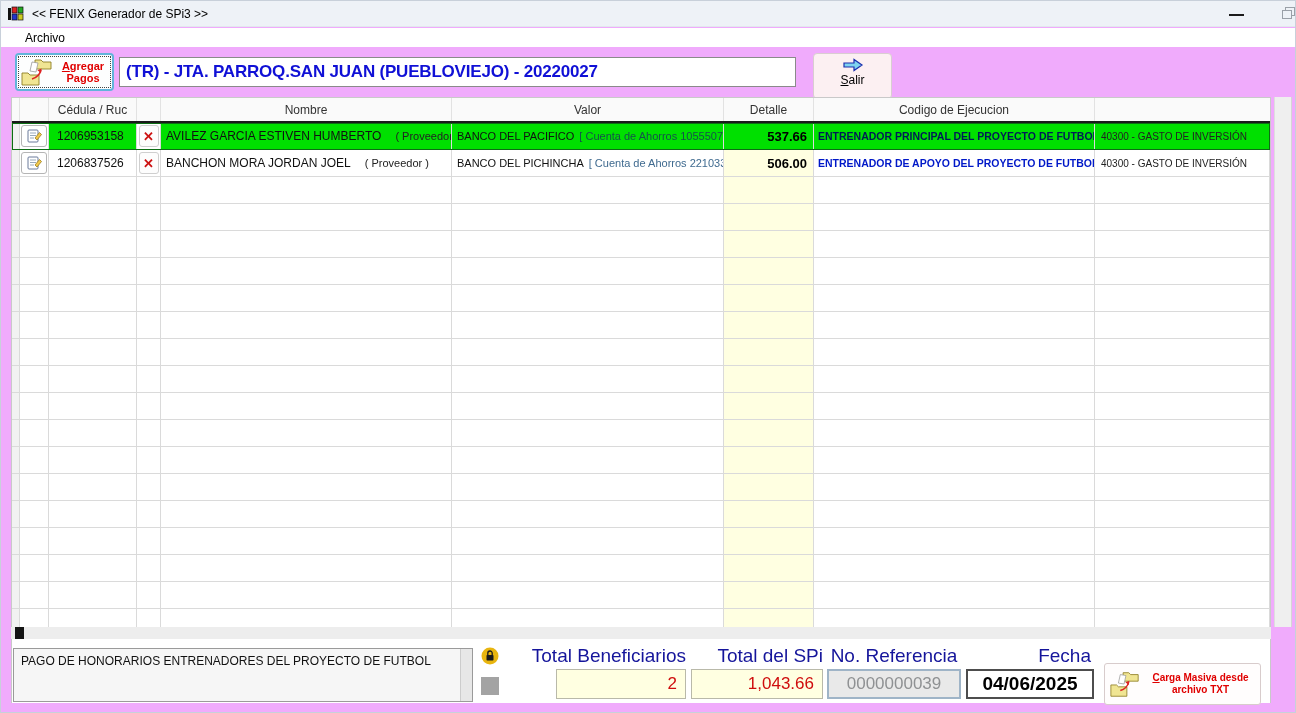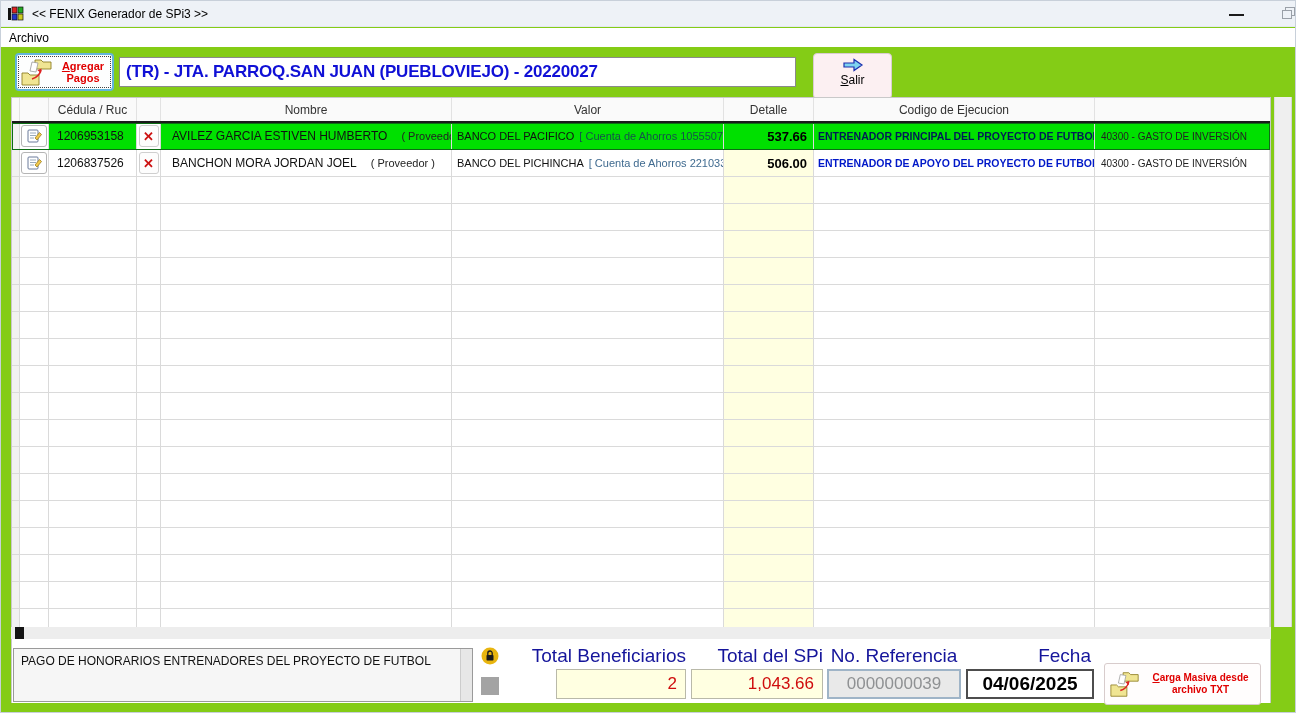--- a/index.html
+++ b/index.html
@@ -1,51 +1,51 @@
 <!DOCTYPE html>
 <html><head>
 <meta charset="utf-8">
 <style>
   * { margin:0; padding:0; box-sizing:border-box; }
   html,body { background:#d7d7d7; }
   body { font-family:"Liberation Sans", sans-serif; }
-  .window{ position:relative; width:1296px; height:713px; background:#84cc16; overflow:hidden; margin:0 auto; border:1px solid #c8d0da; }
+  .window{ position:relative; width:1296px; height:713px; background:#f0abfc; overflow:hidden; margin:0 auto; border:1px solid #c8d0da; }
 
   
   .titlebar{ position:absolute; left:0; top:0; width:1296px; height:26px; background:#eef2f7; border-bottom:1px solid #e3e8ee; display:flex; align-items:center; }
   .titlebar .appicon{ width:16px; height:16px; margin:0 8px 0 7px; }
   .titlebar .title{ font-size:12px; color:#000; }
   .win-min{ position:absolute; left:1228px; top:13px; width:15px; height:2px; background:#1b1b1b; }
   .win-restore{ position:absolute; left:1281px; top:6px; width:14px; height:13px; }
   .win-restore .sq1{ position:absolute; left:3px; top:0; width:10px; height:9px; border:1px solid #9aa0a8; background:transparent; }
   .win-restore .sq2{ position:absolute; left:0; top:3px; width:10px; height:9px; border:1px solid #9aa0a8; background:#eef2f7; }
 
   
   .menubar{ position:absolute; left:0; top:27px; width:1296px; height:19px; background:#fff; }
-  .menu-item{ display:inline-block; padding:2px 8px 3px 8px; font-size:12px; color:#000; cursor:default; }
+  .menu-item{ display:inline-block; padding:2px 8px 3px 24px; font-size:12px; color:#000; cursor:default; }
 
   
   .btn-agregar{ position:absolute; left:14px; top:52px; width:99px; height:38px; background:#fdfefe; border:2px solid #62b4da; border-radius:4px; outline:1px dotted #444; outline-offset:-4px; display:flex; align-items:center; cursor:default; }
   .btn-agregar .txt{ font-size:11px; font-weight:bold; color:#e00000; line-height:12px; text-align:center; flex:1; }
   .entity-field{ position:absolute; left:118px; top:56px; width:677px; height:30px; background:#fff; border:1px solid #8a8a8a; font-size:17px; font-weight:bold; color:#1010d6; letter-spacing:-0.2px; padding:4px 0 0 6px; white-space:nowrap; overflow:hidden; }
   .btn-salir{ position:absolute; left:812px; top:52px; width:79px; height:46px; background:#fcf0f2; border:1px solid #d9cdd1; border-radius:4px; text-align:center; font-size:12px; color:#000; cursor:default; padding-top:4px; }
   .btn-salir .arrow{ display:block; margin:0 auto 1px auto; }
   .u{ text-decoration:underline; }
 
   
   .grid{ position:absolute; left:10px; top:96px; width:1260px; height:606px; border:1px solid #c9c9c9; border-bottom:none; overflow:hidden; background:#fff; }
   .grid-header,.grid-row{ display:grid; grid-template-columns:8px 29px 88px 24px 291px 272px 90px 281px 175px; }
   .grid-header{ height:25px; background:#fafafa; border-bottom:2px solid #1a1a1a; }
   .grid-header .hc{ font-size:12px; color:#333; text-align:center; padding-top:5px; border-right:1px solid #e2e2e2; overflow:hidden; white-space:nowrap; }
   .grid-row{ height:27px; border-bottom:1px solid #dadada; }
   .grid-row .gc{ border-right:1px solid #dadada; display:flex; align-items:center; overflow:hidden; white-space:nowrap; background:#fff; }
   .gc.c-ind{ background:#f2f2f2; }
   .gc.c-val{ background:#ffffe1; justify-content:flex-end; padding-right:6px; font-size:13px; font-weight:bold; color:#000; }
   .gc.c-ced{ font-size:12px; color:#111; padding-left:8px; }
-  .gc.c-nom{ font-size:12px; color:#111; padding-left:11px;text-align:center; }
+  .gc.c-nom{ font-size:12px; color:#111; padding-left:5px;text-align:center; }
   .gc.c-nom .tipo{ font-size:11px; color:#222; margin-left:14px; }
   .gc.c-ban{ font-size:11px; color:#111; padding-left:5px; }
   .gc.c-ban .cuenta{ color:#3f6a8f; margin-left:5px; }
   .gc.c-det{ font-size:10.5px; font-weight:bold; color:#0018c8; padding-left:4px; }
   .gc.c-cod{ font-size:10px; color:#222; padding-left:6px; }
   .grid-row.selected .gc{ background:#00e000; }
   .grid-row.selected .gc.c-edit, .grid-row.selected .gc.c-del{ background:#fff; }
   .grid-row.selected .gc.c-ind{ background:#f2f2f2; }
   .grid-row.selected{ outline:1.5px solid #0d6d14; outline-offset:-1px; }
   .grid-row.selected .gc.c-det{ color:#001a57; }

